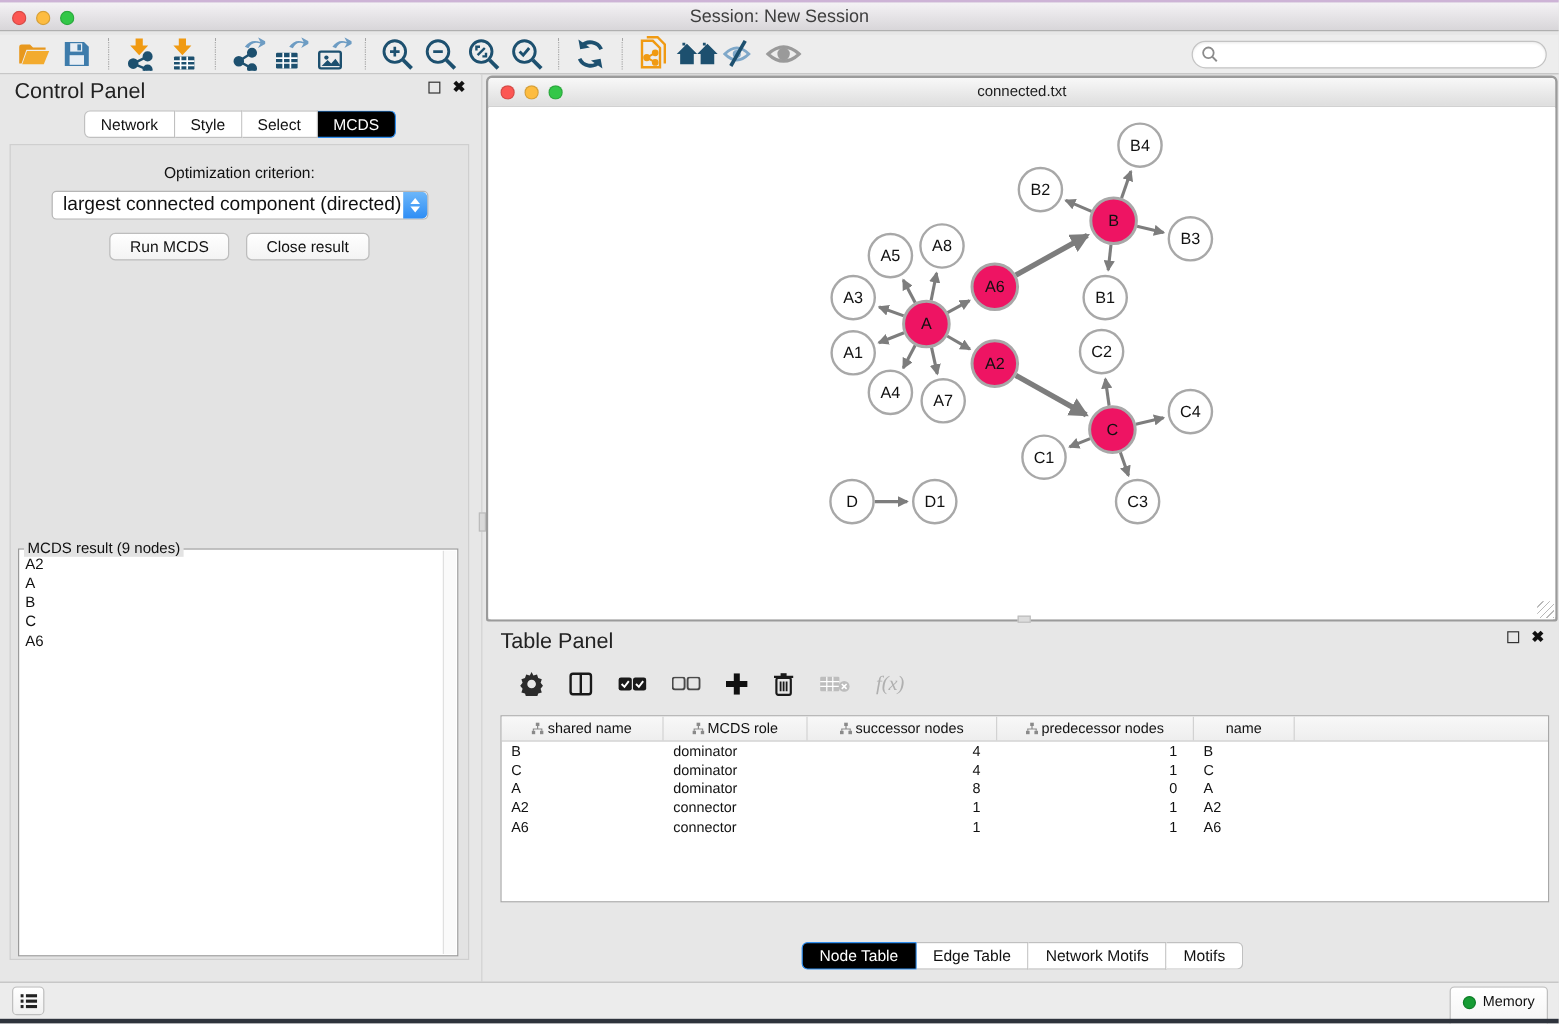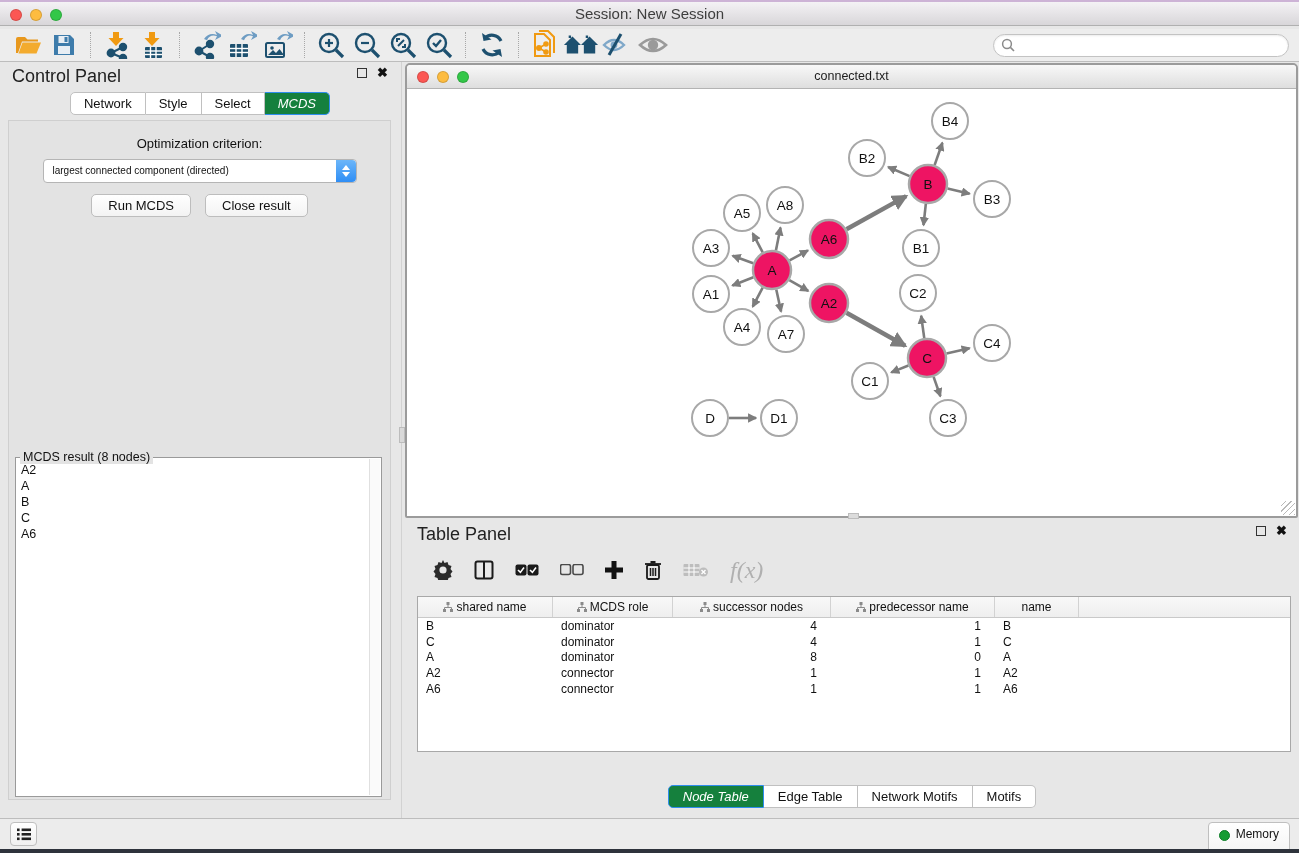--- a/index.html
+++ b/index.html
@@ -27,26 +27,26 @@
   .control-panel { position:absolute; left:0; top:62px; width:400px; bottom:35px; background:#e7e7e7; }
   .panel-header { height:26px; position:relative; }
   .panel-header .panel-title { position:absolute; left:12px; top:4px; font-size:18px; color:#222; }
   .panel-controls { position:absolute; right:12px; top:6px; display:flex; gap:10px; align-items:center; }
   .float-box { width:10px; height:10px; border:1.5px solid #333; display:inline-block; }
   .close-x { font-size:13px; font-weight:bold; color:#111; line-height:10px; }
   .cp-tabs { display:flex; justify-content:center; margin-top:4px; }
   .seg-tab { border:1px solid #c0c0c0; border-left:none; background:#fff; padding:3px 13px; font-size:13px; color:#111; }
   .seg-tab:first-child { border-left:1px solid #c0c0c0; border-radius:5px 0 0 5px; }
   .seg-tab:last-child { border-radius:0 5px 5px 0; }
-  .seg-tab.active { background:#15803d; border-color:#2f8ded; color:#fff;font-style:italic; }
+  .seg-tab.active { background:#000000; border-color:#2f8ded; color:#fff; }
   .cp-body { position:absolute; left:8px; right:9px; top:58px; bottom:18px; background:#e3e3e3; border:1px solid #cfcfcf; }
   .opt-label { text-align:center; margin-top:15px; font-size:13px; color:#111; }
   .dropdown { margin:8px auto 0 auto; width:314px; height:24px; background:#fff; border:1px solid #b5b5b5;
     border-radius:4px; display:flex; align-items:stretch; }
-  .dd-text { flex:1; font-size:10px; line-height:22px; padding-left:9px; color:#111; white-space:nowrap; overflow:hidden; }
+  .dd-text { flex:1; font-size:16px; line-height:22px; padding-left:9px; color:#111; white-space:nowrap; overflow:hidden; }
   .dd-stepper { width:20px; background:linear-gradient(#6cb6f9,#2f8ef5); border-radius:0 4px 4px 0;
     display:flex; flex-direction:column; align-items:center; justify-content:center; gap:2px; }
   .chev-up { width:0; height:0; border-left:4px solid transparent; border-right:4px solid transparent; border-bottom:5px solid #fff; }
   .chev-down { width:0; height:0; border-left:4px solid transparent; border-right:4px solid transparent; border-top:5px solid #fff; }
   .cp-buttons { display:flex; justify-content:center; gap:14px; margin-top:11px; }
   .push-btn { background:linear-gradient(#ffffff,#f3f3f3); border:1px solid #bdbdbd; border-radius:5px;
     padding:3px 16px; font-size:13px; color:#111; }
   .result-fieldset { position:absolute; left:6px; right:8px; top:336px; bottom:2px;
     border:1px solid #9a9a9a; background:#fff; }
   .result-legend { position:absolute; top:-8px; left:4px; background:#e3e3e3; padding:0 3px; font-size:12.5px; color:#111; }
@@ -67,21 +67,21 @@
   .nw-canvas { position:absolute; top:25px; bottom:0; left:0; right:0; background:#fff; border-radius:0 0 2px 2px; }
   .nw-canvas svg { width:100%; height:100%; display:block; }
   .resize-grip { position:absolute; right:1px; bottom:1px; width:14px; height:14px;
     background:repeating-linear-gradient(135deg, transparent 0 3px, #b9b9b9 3px 4px); }
   .h-grip { position:absolute; left:848px; top:513px; width:11px; height:6px; background:#dcdcdc; border:1px solid #bdbdbd; }
 
   
   .table-panel { position:absolute; left:405px; top:520px; right:0; bottom:35px; background:#e7e7e7; }
   .tp-toolbar { position:absolute; left:12px; right:8px; top:28px; height:44px; display:flex; align-items:center; gap:21px; padding-left:16px; }
   .tp-tool { display:flex; align-items:center; justify-content:center; }
-  .fx-label { font-family:"Liberation Serif", serif; font-style:italic; font-size:24px; color:#b0b0b0; }
+  .fx-label { font-family:"Liberation Serif", serif; font-style:italic; font-size:17px; color:#b0b0b0; }
   .tp-table { position:absolute; left:12px; right:8px; top:76px; bottom:66px; background:#fff; border:1px solid #a8a8a8; overflow:hidden; }
   .thead { display:flex; height:21px; background:linear-gradient(#f8f8f8,#eeeeee); border-bottom:1px solid #c9c9c9; }
   .th { display:flex; align-items:center; justify-content:center; gap:3px; font-size:12px; color:#111;
     border-right:1px solid #d2d2d2; height:100%; }
   .th:last-child { border-right:1px solid #d2d2d2; }
   .tbody .tr { display:flex; height:15.8px; align-items:center; }
   .td { font-size:12px; color:#111; padding:0 14px 0 8px; white-space:nowrap; overflow:hidden; }
   .td.right { text-align:right; }
 
   .tp-tabs { position:absolute; bottom:10px; left:0; right:0; display:flex; justify-content:center; }
@@ -292,21 +292,21 @@
       <span class="dd-stepper">
           <span class="chev-up"></span>
           <span class="chev-down"></span>
         </span>
     </div>
     <div class="cp-buttons">
       <button class="push-btn">Run MCDS</button>
       <button class="push-btn">Close result</button>
     </div>
     <div class="result-fieldset">
-      <span class="result-legend">MCDS result (8 nodes)</span>
+      <span class="result-legend">MCDS result (9 nodes)</span>
       <div class="result-list" id="result-list">
           <div class="result-item">A2</div>
           <div class="result-item">A</div>
           <div class="result-item">B</div>
           <div class="result-item">C</div>
           <div class="result-item">A6</div>
         </div>
       <div class="result-scroll"></div>
     </div>
   </div>
@@ -542,21 +542,21 @@
         </div>
         <div class="th" style="width: 164px;">
           <svg width="10" height="10" viewBox="0 0 10 10">
             <g fill="#8a8a8a">
               <rect x="3.5" y="0" width="3" height="3"></rect>
               <rect x="0" y="7" width="3" height="3"></rect>
               <rect x="7" y="7" width="3" height="3"></rect>
             </g>
             <path d="M5 3 V5.5 M1.5 7 V5.5 H8.5 V7" stroke="#8a8a8a" stroke-width="1" fill="none"></path>
           </svg>
-          <span>predecessor name</span>
+          <span>predecessor nodes</span>
         </div>
         <div class="th" style="width: 84px; text-align: right;">
           <span>name</span>
         </div>
       </div>
     <div class="tbody" id="table-body">
         <div class="tr">
           <div class="td" style="width: 135px;">B</div>
           <div class="td" style="width: 120px;">dominator</div>
           <div class="td right" style="width: 158px;">4</div>

